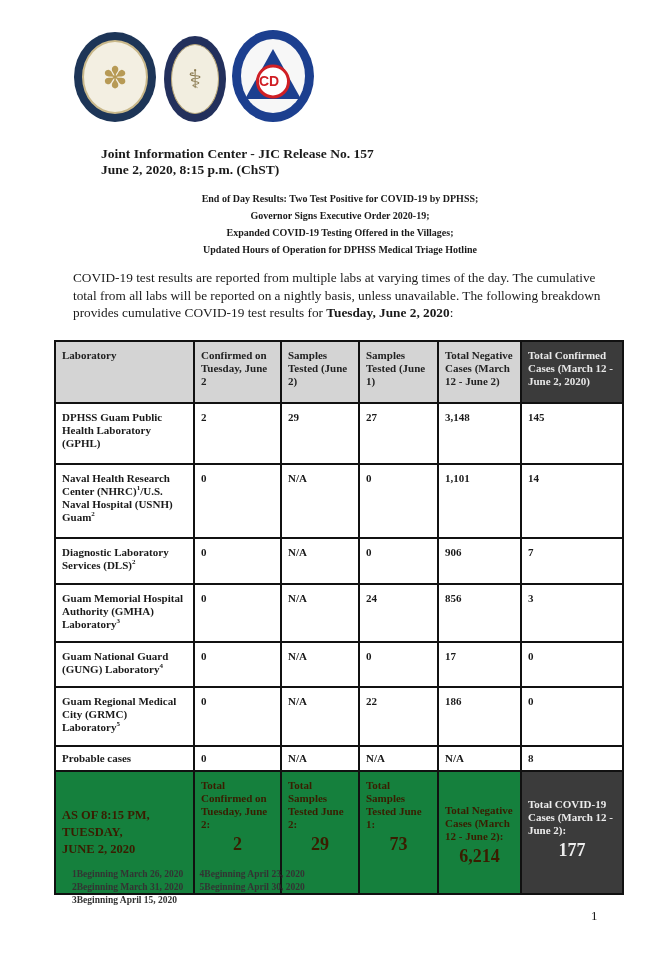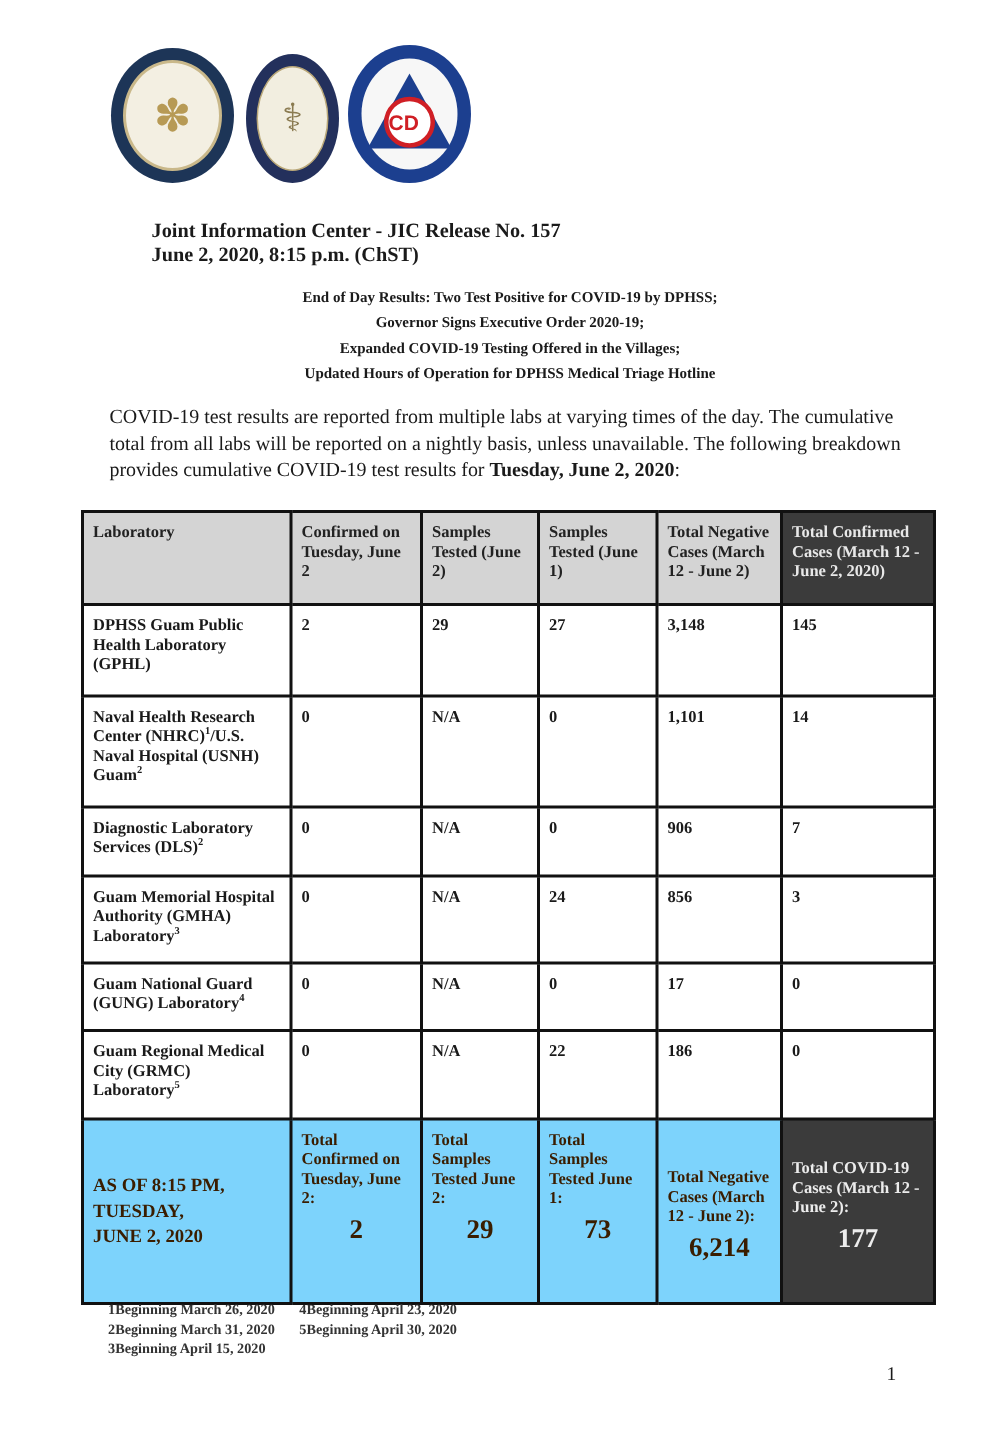--- a/index.html
+++ b/index.html
@@ -22,21 +22,21 @@
 
   .release { position:absolute; left:73px; top:146px; font-weight:bold; font-size:13.5px; line-height:16px;margin-left:28px; }
   .headline { position:absolute; left:60px; width:560px; top:190px; text-align:center; font-weight:bold; font-size:10px; line-height:17px; }
   .intro { position:absolute; left:73px; top:269px; width:540px; font-size:13.3px; line-height:17.5px; }
   .intro b { font-weight:bold; }
 
   table.results { position:absolute; left:54px; top:340px; width:568px; border-collapse:collapse; table-layout:fixed; font-size:11px; font-weight:bold; line-height:13px; }
   table.results td, table.results th { border:2px solid #111; vertical-align:top; padding:7px 6px; text-align:left; }
   table.results th { background:#d4d4d4; color:#222; font-weight:bold; height:46px;margin-top:12px; }
   table.results th.dark { background:#3b3b3b; color:#e8e8e8; }
-  table.results tr.total td { background:#7dd3fc; color:#3a1d00; vertical-align:top; height:82px; }
+  table.results tr.total td { background:#15803d; color:#3a1d00; vertical-align:top; height:82px; }
   table.results tr.total td.dark { background:#3b3b3b; color:#ececec; vertical-align:middle; padding-top:0; }
   table.results tr.total td.label { vertical-align:middle; font-size:12.5px; line-height:17px; }
   .bignum { display:block; text-align:center; font-size:18px; line-height:20px; margin-top:3px; }
   sup { font-size:7px; line-height:0; }
 
   .footnotes { position:absolute; left:72px; top:868px; font-size:9.5px; line-height:13px; color:#333; }
   .footnotes .col { display:inline-block; vertical-align:top; margin-right:14px;font-weight:bold; }
   .pagenum { position:absolute; left:591px; top:908px; font-size:13px; }
 </style>
 </head>
@@ -136,20 +136,28 @@
       <td>0</td>
     </tr>
     <tr style="height:59px">
       <td><span>Guam Regional Medical City (GRMC) Laboratory</span><sup>5</sup></td>
       <td>0</td>
       <td>N/A</td>
       <td>22</td>
       <td>186</td>
       <td>0</td>
     </tr>
+    <tr style="height:25px">
+      <td style="padding-top:5px;padding-bottom:4px"><span>Probable cases</span></td>
+      <td style="padding-top:5px;padding-bottom:4px">0</td>
+      <td style="padding-top:5px;padding-bottom:4px">N/A</td>
+      <td style="padding-top:5px;padding-bottom:4px">N/A</td>
+      <td style="padding-top:5px;padding-bottom:4px">N/A</td>
+      <td style="padding-top:5px;padding-bottom:4px">8</td>
+    </tr>
     <tr class="total">
       <td class="label">
         <div>AS OF 8:15 PM,</div>
         <div>TUESDAY,</div>
         <div>JUNE 2, 2020</div>
       </td>
       <td>
         <span>Total Confirmed on Tuesday, June 2:</span>
         <span class="bignum">2</span>
       </td>

